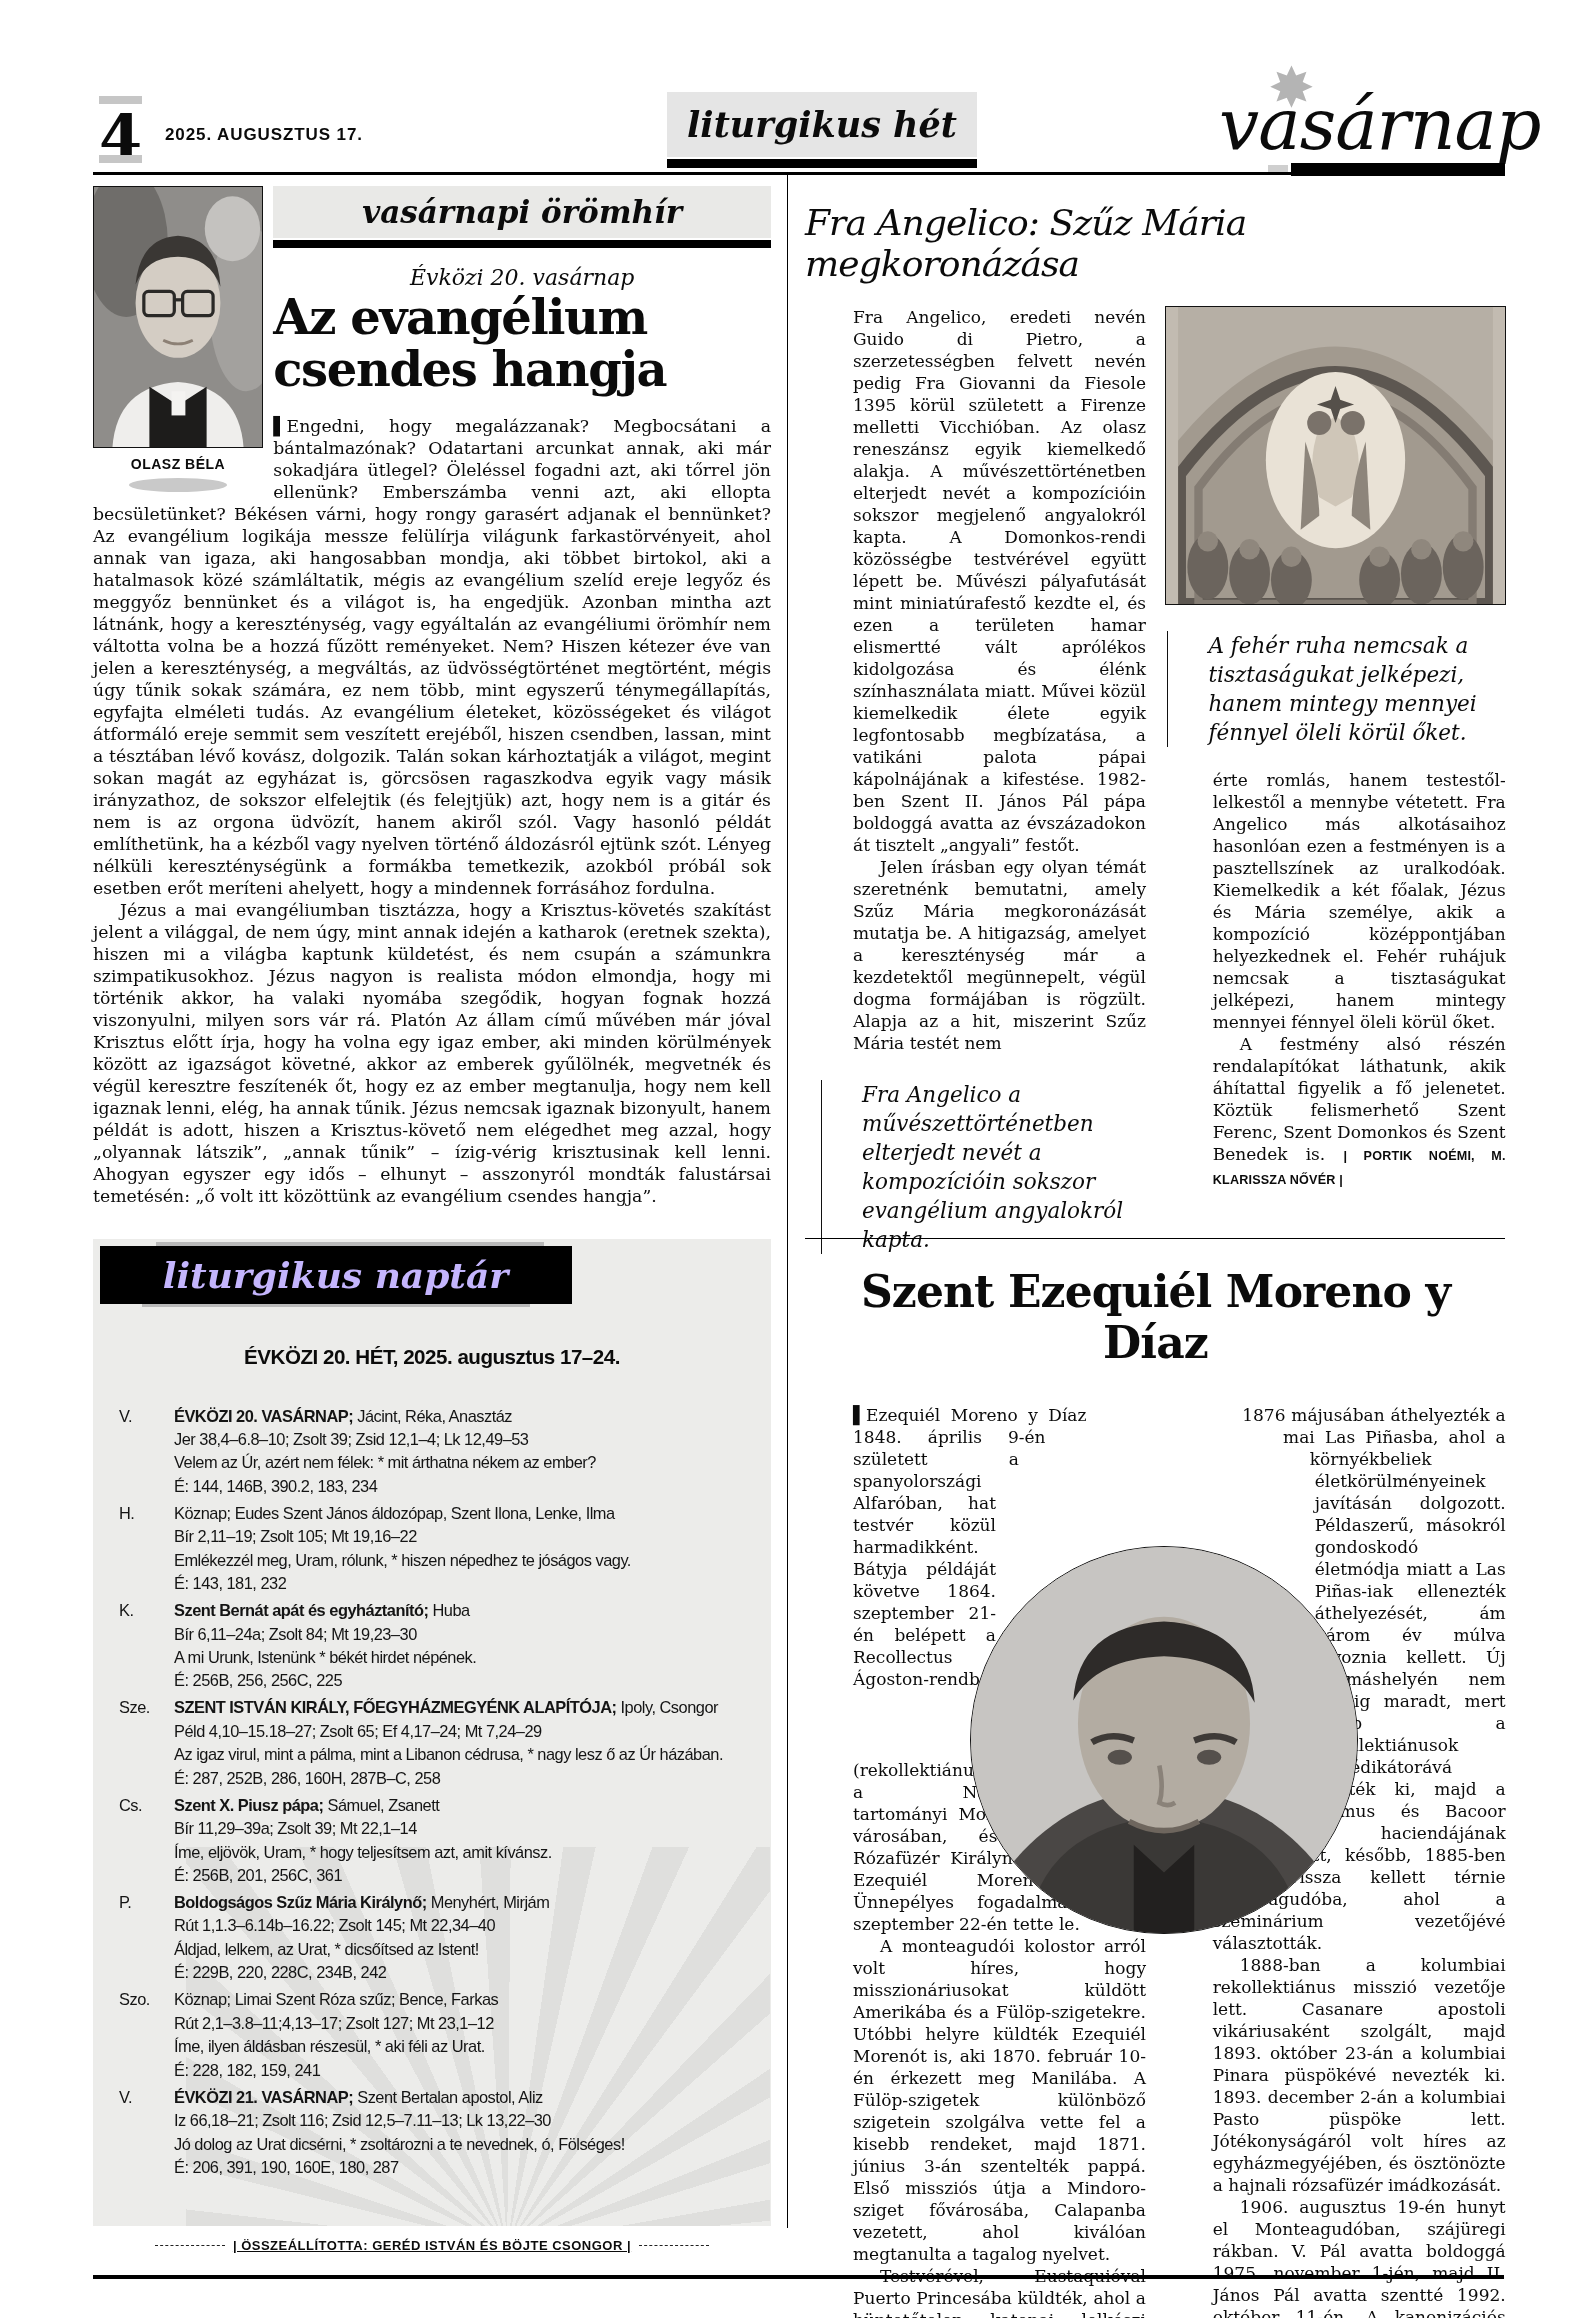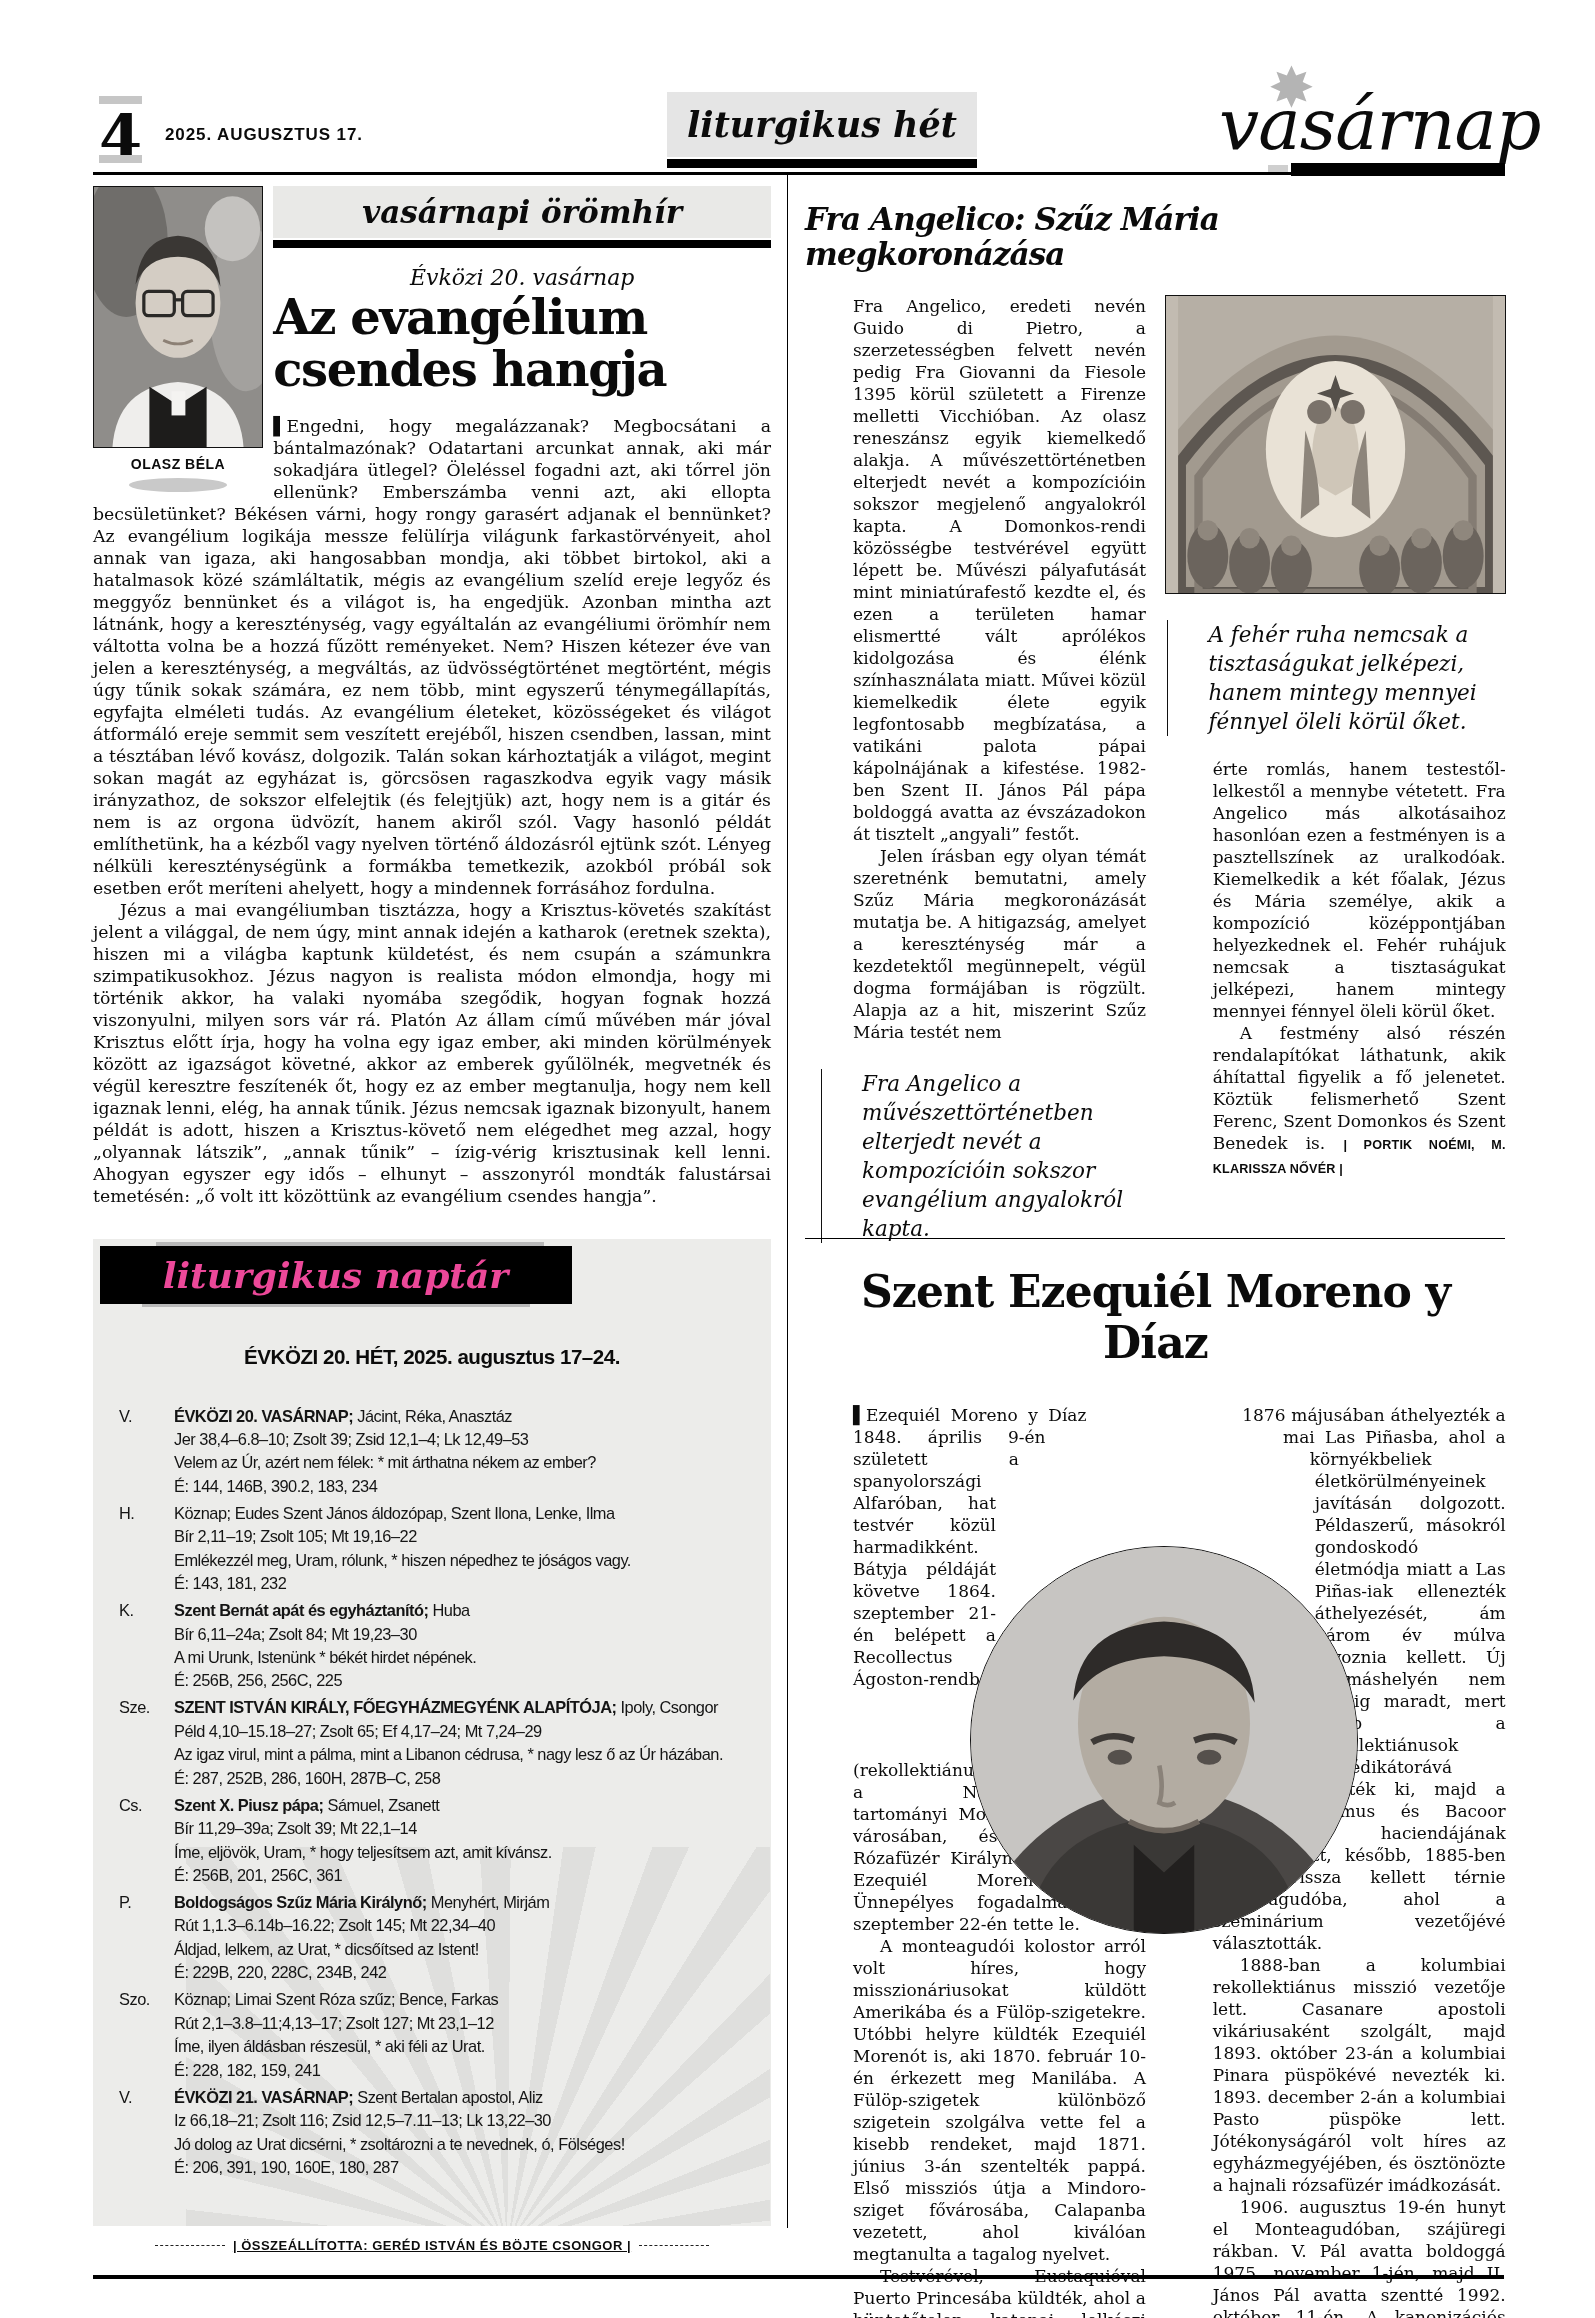--- a/index.html
+++ b/index.html
@@ -34,37 +34,37 @@
                 justify-content:center; font-style:italic; font-weight:bold; font-size:31px; }
   .kicker-bar { margin-left:180px; height:8.4px; background:#000; margin-top:1.9px; }
   .dateline { margin-left:180px; text-align:center; font-style:italic; font-weight:normal; font-size:22px; margin-top:17px; }
   .headline { margin-left:180px; margin-top:2px; font-weight:bold; font-size:48px; line-height:1.08; letter-spacing:-1.4px; }
   .bodytext p { font-size:17.3px; line-height:22px; text-align:justify; }
   .gospel .bodytext p:first-child { margin-top:18.7px; }
   .indent { text-indent:27px; }
 
   
   .fra { width:701px; }
-  .fra h2 { font-style:italic; font-size:31px; line-height:1.14; font-weight:bold; letter-spacing:-0.9px; }
+  .fra h2 { font-style:italic; font-size:36px; line-height:1.14; font-weight:normal; letter-spacing:-0.9px; }
   .cols { display:flex; gap:18.7px; }
   .col { width:341px; }
   .fra .cols { margin-top:22.4px; }
   .col p { font-size:17px; line-height:22px; text-align:justify;margin-left:48px; }
   .painting { width:341px; height:299px; border:1.4px solid #111; background:#b8b1a7; }
   .painting svg { display:block; width:100%; height:100%; }
   .pullquote { border-left:1.9px solid #111; padding-left:40px; margin:26px 0 21.5px 16px;
                font-style:italic; font-size:21.5px; line-height:29px; }
   .byline { font-family:"Liberation Sans",sans-serif; font-weight:bold; font-size:12.6px; letter-spacing:0.2px; }
 
   
   .calendar { width:678px; height:987px; background:#ececea; overflow:hidden; }
   .cal-head-wrap { position:relative; margin:6.5px 0 0 6.5px; width:472px; height:58px; }
   .cal-head-wrap .bar-a { position:absolute; left:56px; top:-3.7px; width:388px; height:7.5px; background:#b9b9b9; }
   .cal-head-wrap .bar-b { position:absolute; left:42px; bottom:-3.7px; width:388px; height:7.5px; background:#b9b9b9; }
-  .cal-head { position:relative; width:100%; height:100%; background:#000; color:#ec4899; display:flex;
+  .cal-head { position:relative; width:100%; height:100%; background:#000; color:#c4b5fd; display:flex;
               align-items:center; justify-content:center; font-style:italic; font-weight:bold; font-size:36px; }
   .cal-week { text-align:center; font-family:"Liberation Sans",sans-serif; font-weight:bold;
               font-size:20.6px; margin-top:41px; letter-spacing:-0.5px; }
   .entries { position:relative; z-index:1; margin:36px 12px 0 26px; font-family:"Liberation Sans",sans-serif;
              font-size:16.4px; line-height:23.4px; letter-spacing:-0.5px; color:#141414; }
   .entry { display:flex; margin-bottom:3.7px; }
   .entry .day { width:55px; flex:none; }
   .entry .lines { flex:1; }
   .sunburst { position:absolute; z-index:0; left:93px; top:608px; width:584px; height:380px;
               background:repeating-conic-gradient(from -100deg at 55% 105%, rgba(0,0,0,0.10) 0 4.5deg, transparent 4.5deg 12deg);

